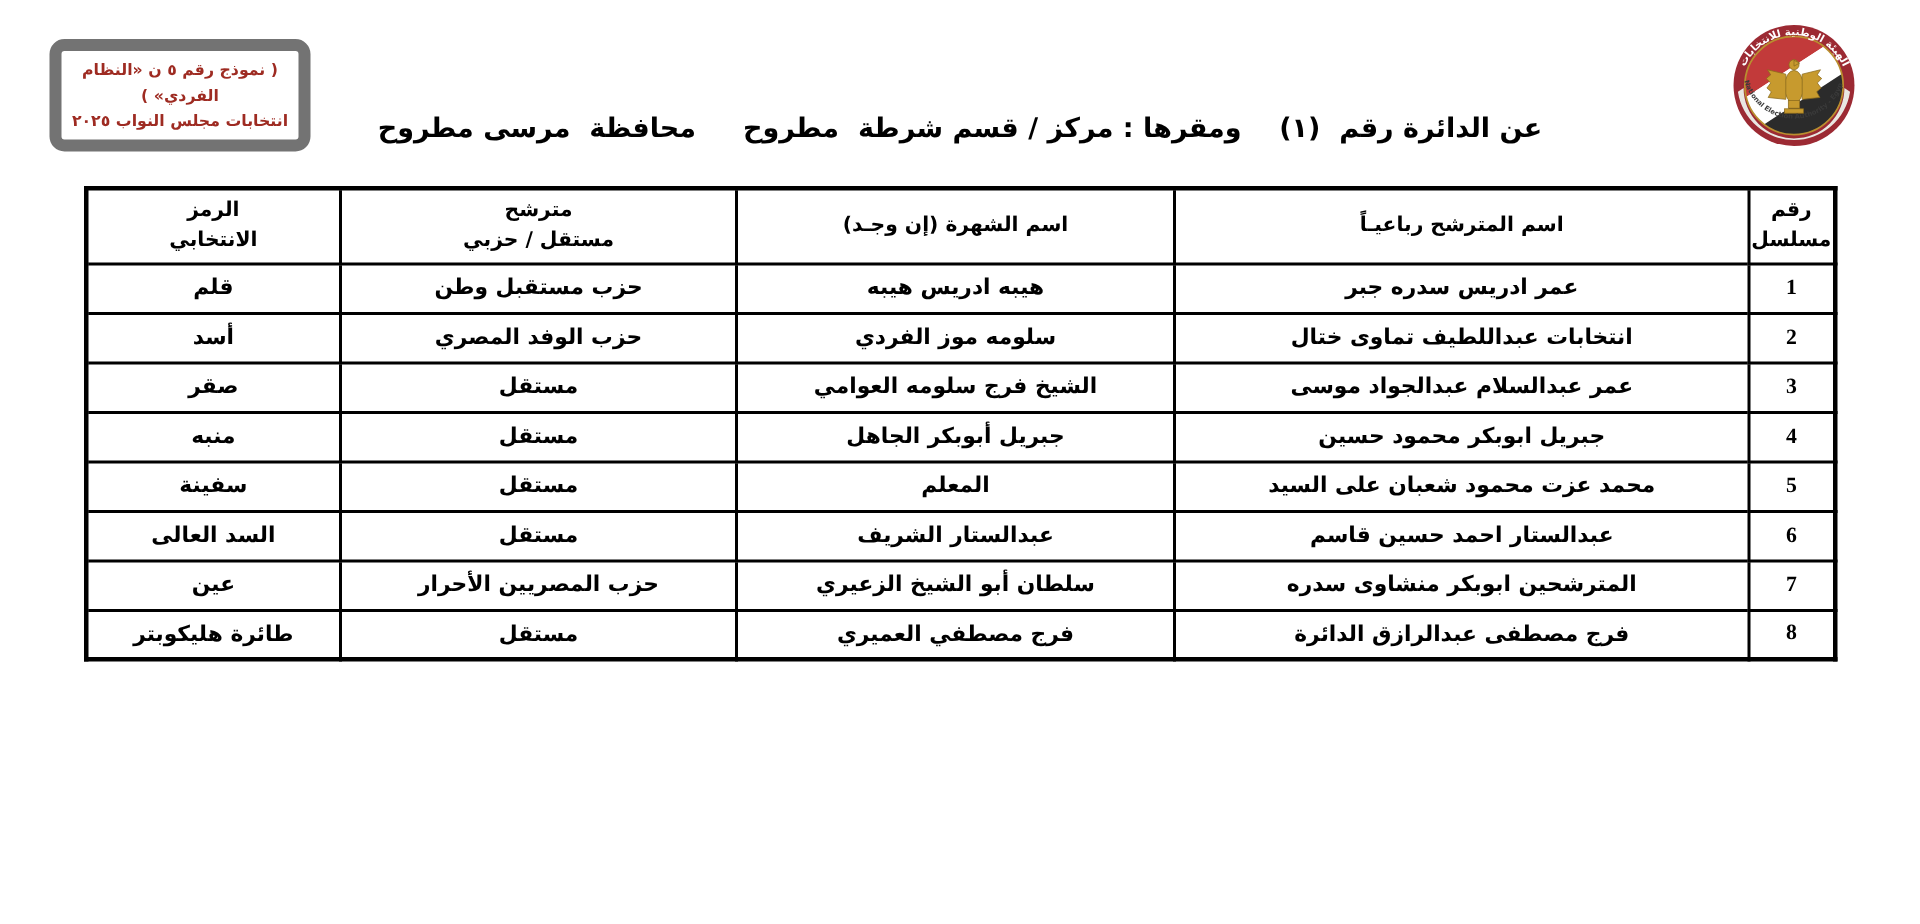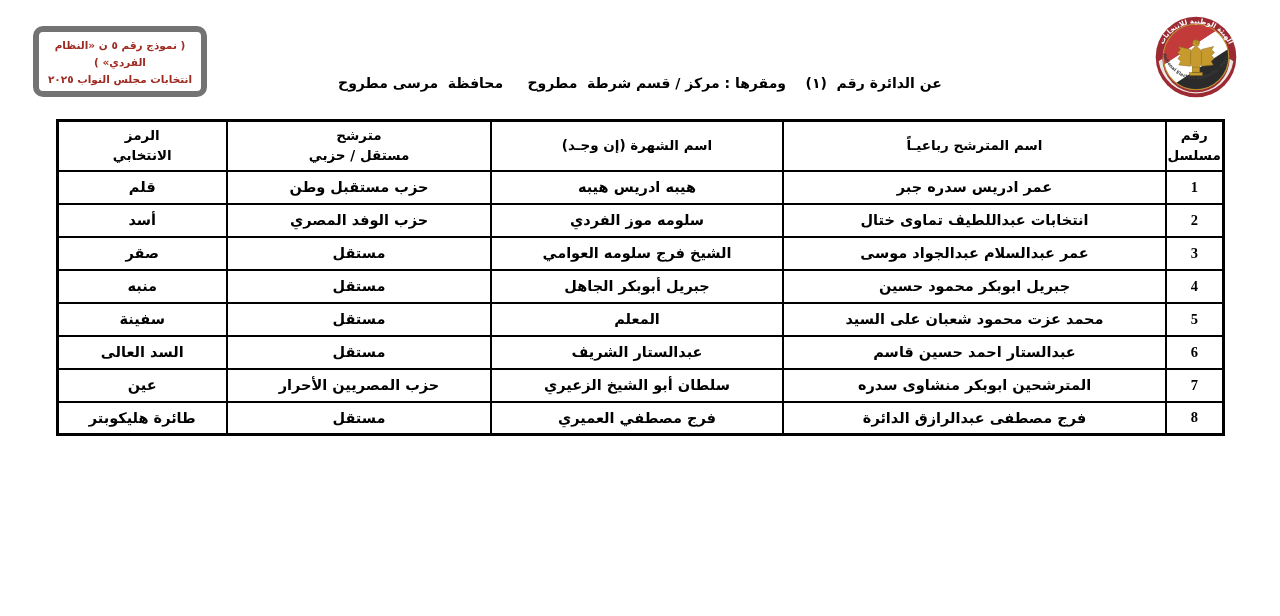--- a/index.html
+++ b/index.html
@@ -10,21 +10,21 @@
     font-family: "DejaVu Sans", sans-serif;
     color: #000;
     overflow: hidden;
   }
 
   
   .stamp-box {
     position: absolute;
     top: 26px; left: 33px;
     width: 174px;
-    border: 6px solid #737373;
+    border: 8px solid #737373;
     border-radius: 10px;
     padding: 5px 6px 4px 6px;
     text-align: center;
     color: #9e2b22;
     font-weight: 700;
     font-size: 10.5px;
     line-height: 1.6;
     direction: rtl;
   }
 
@@ -44,21 +44,21 @@
     line-height: 1.4;
   }
   .doc-subtitle1 {
     margin-top: 13px;
     font-size: 21px;
     font-weight: 700;
     color: #000;
   }
   .doc-subtitle2 {
     margin-top: 9px;
-    font-size: 14px;
+    font-size: 18px;
     font-weight: 700;
     color: #000;
     white-space: pre;
   }
 
   
   table.candidates {
     margin: 28px auto 0 auto;
     width: 1166px;
     border-collapse: collapse;

